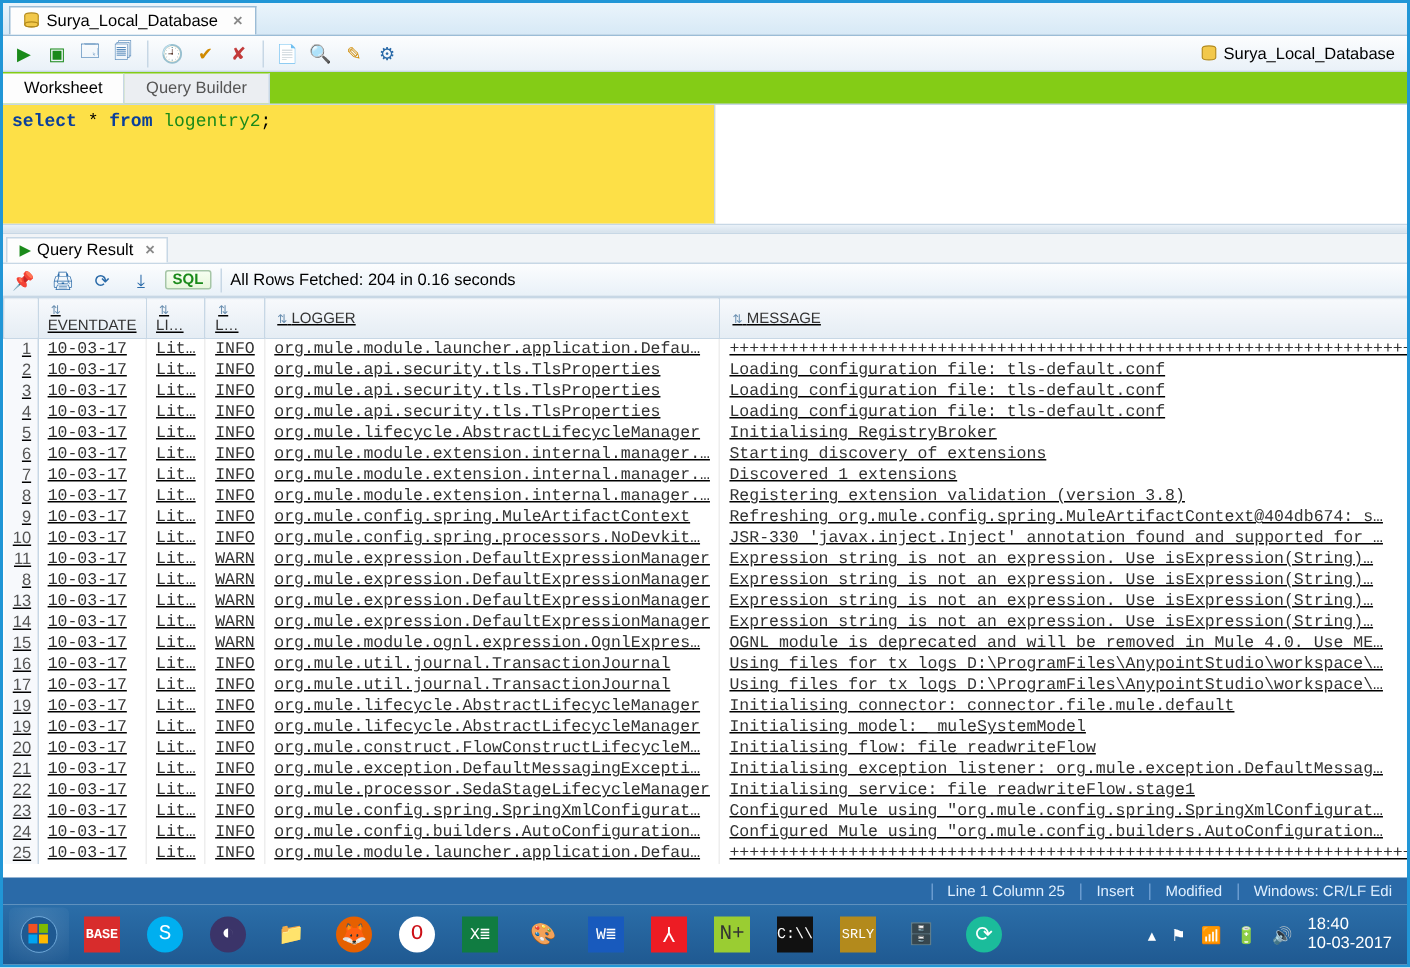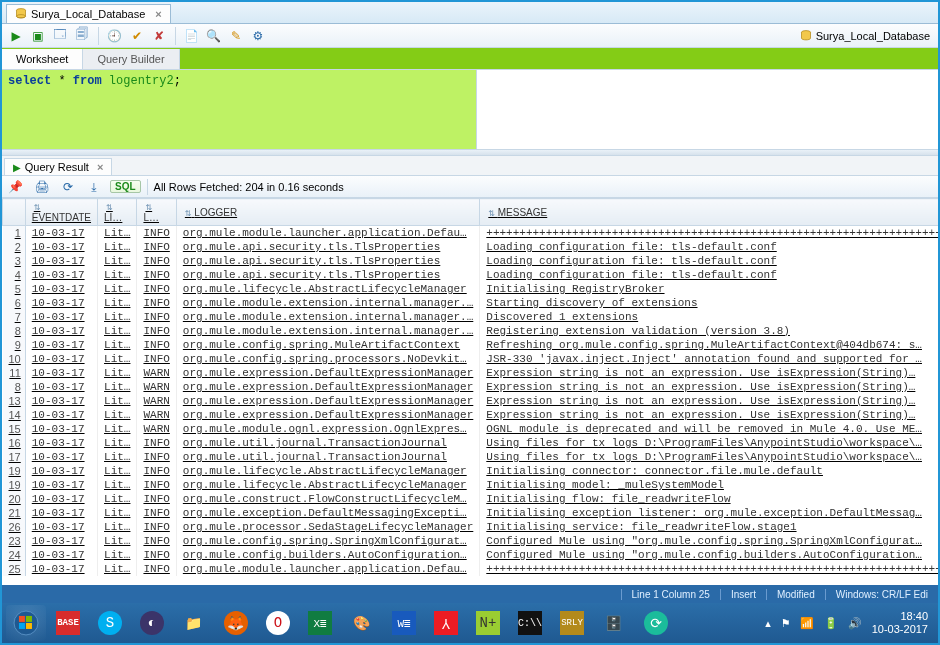--- a/index.html
+++ b/index.html
@@ -23,21 +23,21 @@
 .tsep { width: 1px; height: 18px; background: #c7d7e5; margin: 0 4px; }
 .toolbar-right { margin-left: auto; display: flex; align-items: center; gap: 4px; padding-right: 4px; font-size: 11px; }
 
 
 .wstabs { height: 22px; background: #84cc16; border-bottom: 1px solid #c7d7e5; display: flex; align-items: flex-end; }
 .wstab { padding: 4px 14px; font-size: 11px; border-right: 1px solid #c7d7e5; background: #fdfdfd; cursor: pointer; }
 .wstab.inactive { background: #ebeef2; color: #555; margin-top: 24px; }
 
 
 .editor-row { display: flex; height: 80px; border-bottom: 1px solid #c7d7e5; }
-.editor { flex: 1; background: #bef264; border-right: 1px solid #c7d7e5; padding: 4px 6px; font-family: "Courier New", monospace; font-size: 12px; white-space: pre; overflow: auto; }
+.editor { flex: 1; background: #fde047; border-right: 1px solid #c7d7e5; padding: 4px 6px; font-family: "Courier New", monospace; font-size: 12px; white-space: pre; overflow: auto; }
 .editor .kw { color: #0a3f9b; font-weight: bold; }
 .editor .lit { color: #1a8a1a; }
 .side-panel { flex: 1; background: #fff; }
 .hsplitter { height: 6px; background: linear-gradient(#e9f1f8,#d7e2ec); border-bottom: 1px solid #c7d7e5; cursor: row-resize; }
 
 
 .results { flex: 1; display: flex; flex-direction: column; overflow: hidden; background: #fff; }
 .restabs { height: 20px; background: #f1f4f7; border-bottom: 1px solid #c7d7e5; display: flex; align-items: flex-end; padding-left: 2px; }
 .restab { display: inline-flex; align-items: center; gap: 4px; padding: 2px 8px; background: #fdfdfd; border: 1px solid #c7d7e5; border-bottom: none; font-size: 11px; }
 .restab .tri { color: #1a8a1a; font-size: 10px; }
@@ -60,21 +60,21 @@
 .status .cell { border-left: 1px solid #6a9bcf; padding: 0 10px; }
 .status .spacer { flex: 1; }
 
 
 .winbar { height: 40px; background: linear-gradient(#2b6ea9,#1f5991); display: flex; align-items: center; padding: 0 4px; gap: 2px; }
 .start { width: 40px; height: 36px; background: radial-gradient(circle at 50% 40%, #fff2, transparent); border-radius: 4px; display: flex; align-items: center; justify-content: center; }
 .start svg { width: 26px; height: 26px; }
 .taskbtn { width: 40px; height: 36px; display: flex; align-items: center; justify-content: center; border-radius: 2px; cursor: pointer; font-family: Liberation Mono, monospace; }
 .taskbtn svg, .taskbtn .glyph { width: 24px; height: 24px; display:flex; align-items:center; justify-content:center; font-size:14px; color:#fff; }
 .tray { margin-left: auto; display: flex; align-items: center; gap: 10px; color: #fff; font-size: 11px; padding-right: 6px; }
-.tray .clock { text-align: right; line-height: 1.2; }
+.tray .clock { text-align: left; line-height: 1.2; }
 </style>
 </head>
 <body>
 
 <div class="app">
 
   <div class="tabbar">
     <div class="tab">
       <span class="db-icon">
         <svg viewBox="0 0 16 16">
@@ -318,21 +318,21 @@
             </tr>
             <tr>
               <td class="rownum">21</td>
               <td>10-03-17</td>
               <td>Lit…</td>
               <td>INFO</td>
               <td>org.mule.exception.DefaultMessagingExcepti…</td>
               <td>Initialising exception listener: org.mule.exception.DefaultMessag…</td>
             </tr>
             <tr>
-              <td class="rownum">26</td>
+              <td class="rownum">22</td>
               <td>10-03-17</td>
               <td>Lit…</td>
               <td>INFO</td>
               <td>org.mule.processor.SedaStageLifecycleManager</td>
               <td>Initialising service: file_readwriteFlow.stage1</td>
             </tr>
             <tr>
               <td class="rownum">23</td>
               <td>10-03-17</td>
               <td>Lit…</td>

